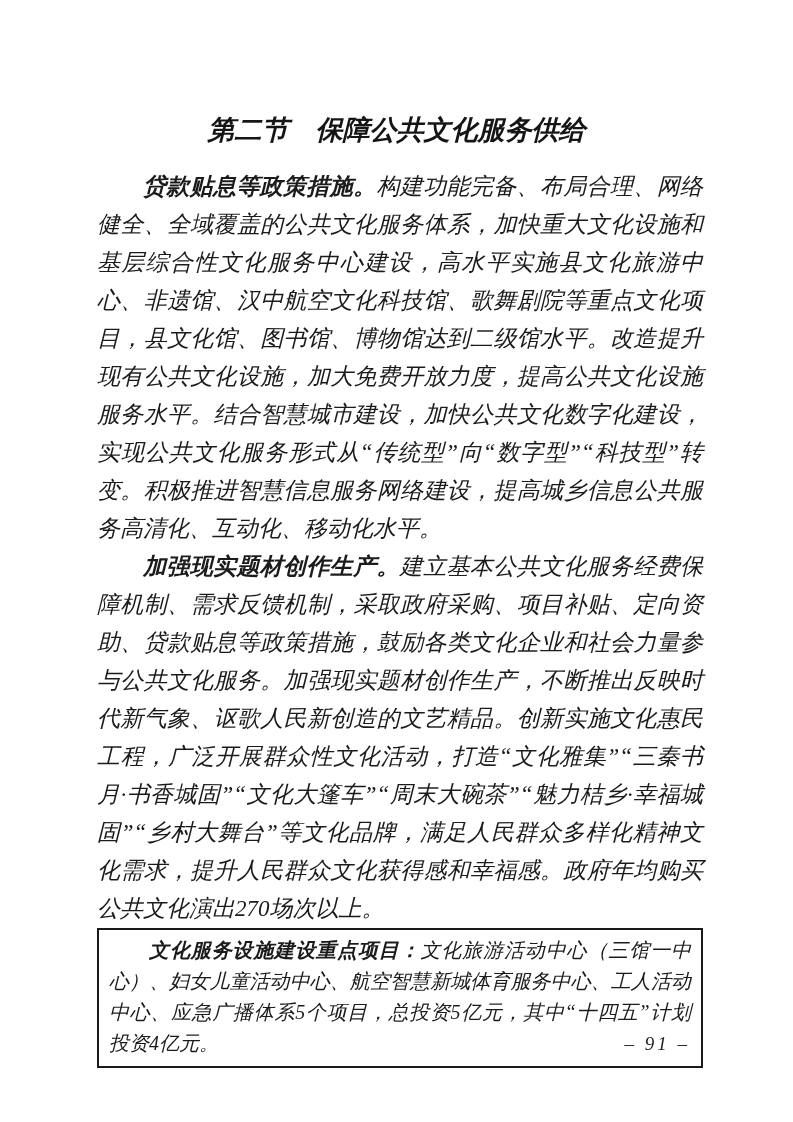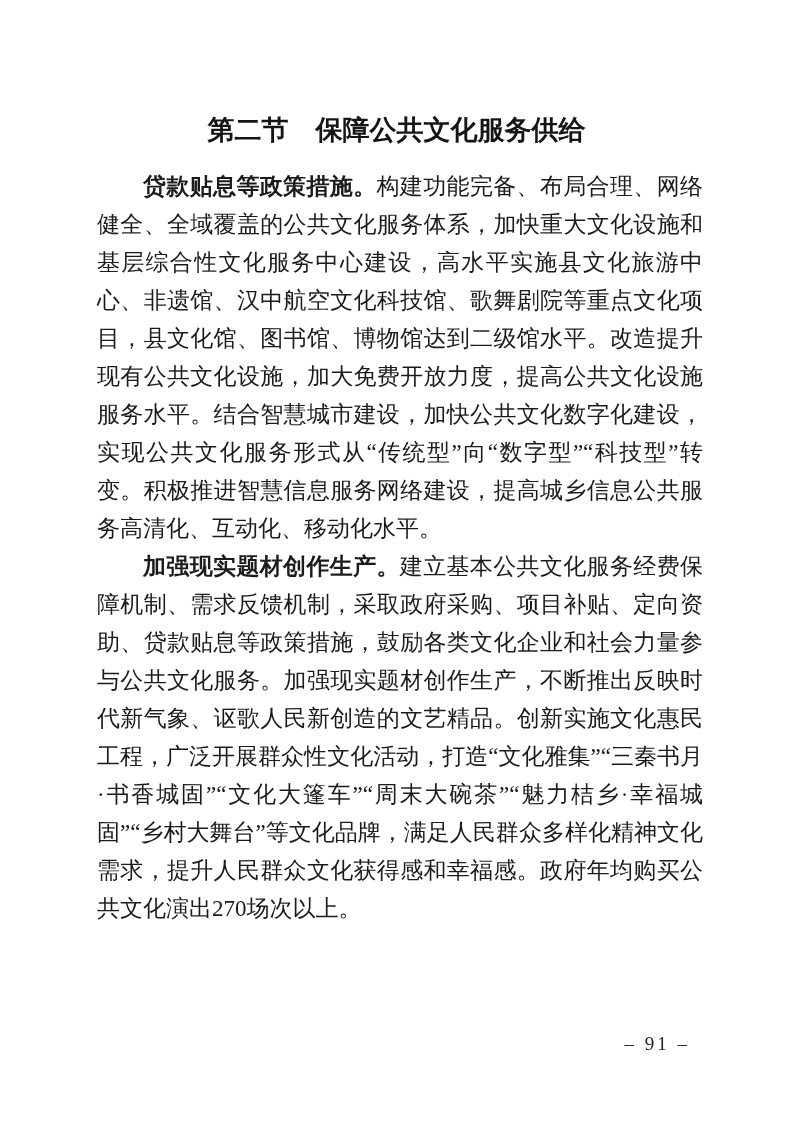--- a/index.html
+++ b/index.html
@@ -8,20 +8,21 @@
     background: #ffffff;
   }
   .page {
     position: relative;
     width: 793px;
     height: 1122px;
     background: #ffffff;
     color: #111111;
     font-family: "Liberation Serif", serif;
     overflow: hidden;
+    font-style: italic;
   }
   .section-heading {
     position: absolute;
     top: 112px;
     left: 0;
     width: 100%;
     margin: 0;
     text-align: center;
     font-family: "Liberation Sans", sans-serif;
     font-weight: 700;
@@ -93,18 +94,21 @@
 
   <h2 class="section-heading">第二节　保障公共文化服务供给</h2>
 
   <div class="content">
 
     <p class="body-para"><span class="para-lead">贷款贴息等政策措施。</span><span>构建功能完备、布局合理、网络健全、全域覆盖的公共文化服务体系，加快重大文化设施和基层综合性文化服务中心建设，高水平实施县文化旅游中心、非遗馆、汉中航空文化科技馆、歌舞剧院等重点文化项目，县文化馆、图书馆、博物馆达到二级馆水平。改造提升现有公共文化设施，加大免费开放力度，提高公共文化设施服务水平。结合智慧城市建设，加快公共文化数字化建设，实现公共文化服务形式从“传统型”向“数字型”“科技型”转变。积极推进智慧信息服务网络建设，提高城乡信息公共服务高清化、互动化、移动化水平。</span></p>
 
     <p class="body-para"><span class="para-lead">加强现实题材创作生产。</span><span>建立基本公共文化服务经费保障机制、需求反馈机制，采取政府采购、项目补贴、定向资助、贷款贴息等政策措施，鼓励各类文化企业和社会力量参与公共文化服务。加强现实题材创作生产，不断推出反映时代新气象、讴歌人民新创造的文艺精品。创新实施文化惠民工程，广泛开展群众性文化活动，打造“文化雅集”“三秦书月·书香城固”“文化大篷车”“周末大碗茶”“魅力桔乡·幸福城固”“乡村大舞台”等文化品牌，满足人民群众多样化精神文化需求，提升人民群众文化获得感和幸福感。政府年均购买公共文化演出270场次以上。</span></p>
 
 
+    <div class="column-box">
+      <p class="box-para"><span class="box-lead">文化服务设施建设重点项目：</span><span>文化旅游活动中心（三馆一中心）、妇女儿童活动中心、航空智慧新城体育服务中心、工人活动中心、应急广播体系5个项目，总投资5亿元，其中“十四五”计划投资4亿元。</span></p>
+    </div>
 
   </div>
 
   <div class="page-number">– 91 –</div>
 
 </div>
 
 </body></html>

